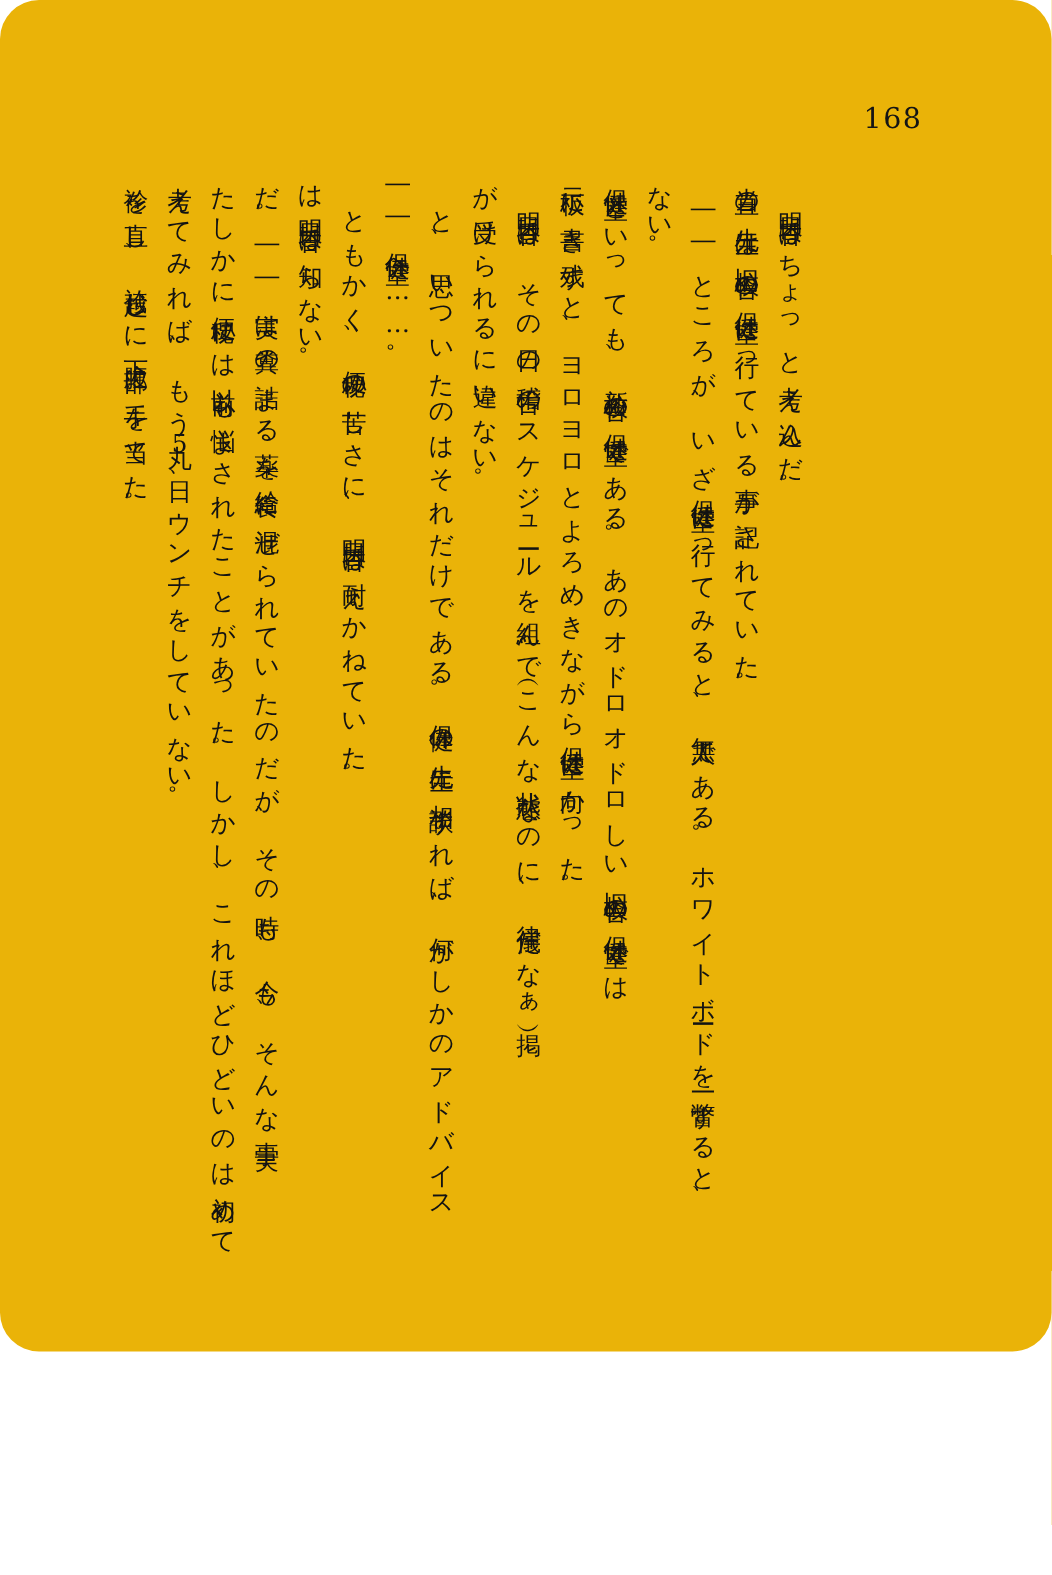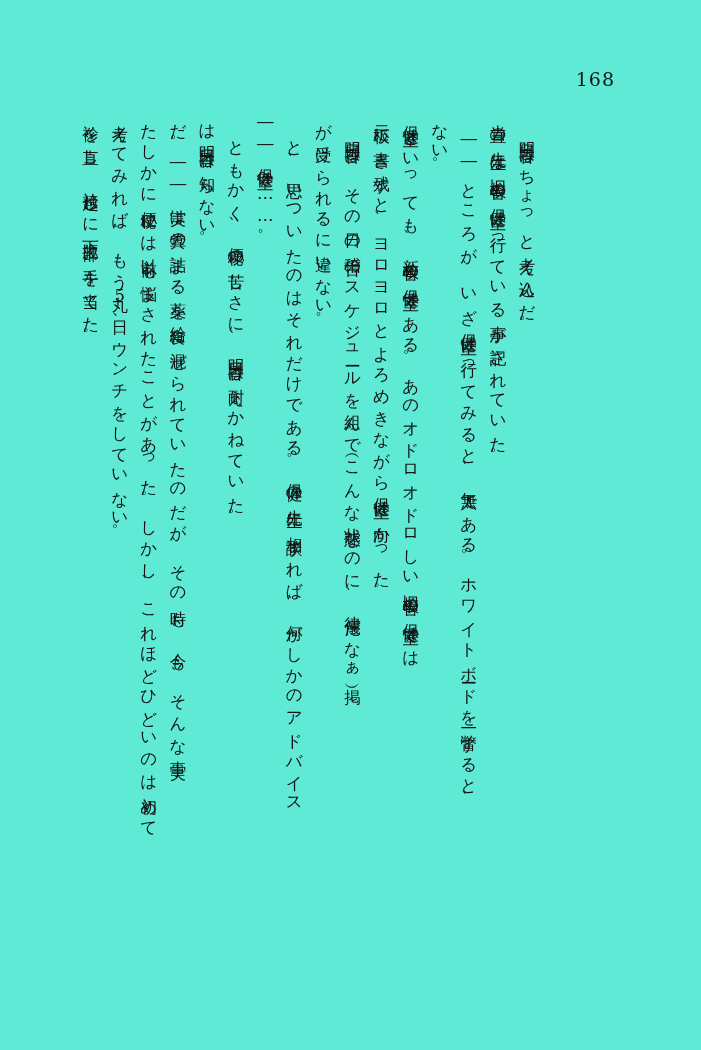--- a/index.html
+++ b/index.html
@@ -10,22 +10,23 @@
   body {
     width: 701px;
     height: 1050px;
     overflow: hidden;
     font-family: "DejaVu Serif", "Liberation Serif", serif;
     color: #111111;
   }
   .page {
     position: relative;
     width: 701px;
-    height: 1050px;
-    background: #5eead4;
+    height: 901px;
+    background: #eab308;
+    border-radius: 26px;
   }
   .page-number {
     position: absolute;
     top: 68px;
     right: 86px;
     font-size: 19px;
     letter-spacing: 1px;
     font-family: "DejaVu Serif", "Liberation Serif", serif;
     color: #151515;
   }

